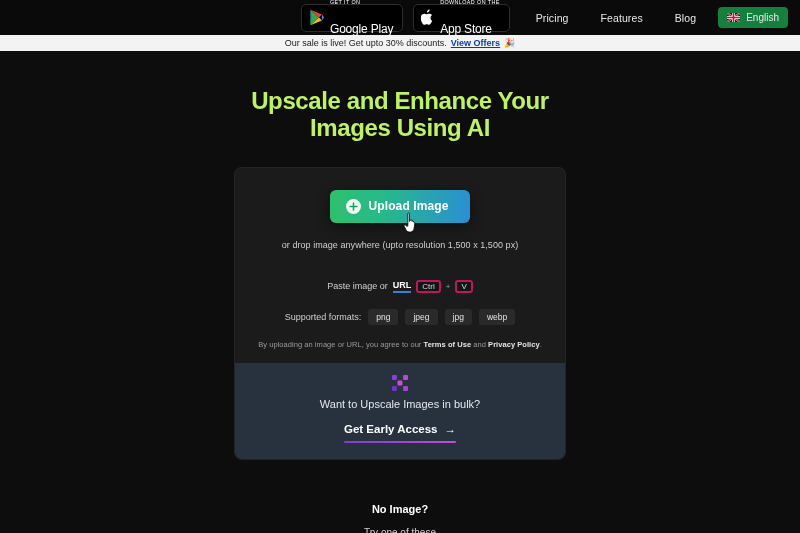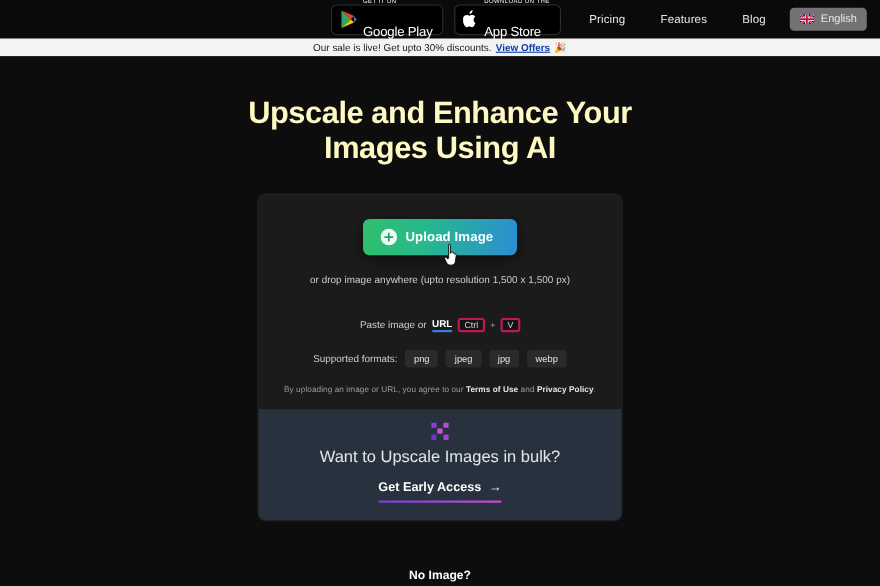--- a/index.html
+++ b/index.html
@@ -28,41 +28,41 @@
   .store-badge .bbig { font-size: 12px; color: #fff; font-weight: 500; margin-top: 18px; letter-spacing: -.2px;}
   .gplay-glyph { width: 16px; height: 17px; flex: none; }
   .apple-glyph { width: 14px; height: 17px; flex: none; }
 
   .navlink {
     font-size: 10.5px; color: #e8e8e8; padding: 0 16px;
     cursor: pointer; text-decoration: none; letter-spacing: .1px;
   }
   .lang {
     display: flex; align-items: center; gap: 6px;
-    background: #737373; border-radius: 4px;
+    background: #15803d; border-radius: 4px;
     padding: 5px 9px; margin-left: 6px; cursor: pointer; justify-content: space-between;
   }
   .lang span.txt { font-size: 10px; color: #e8e8e8; }
   .flag { width: 13px; height: 9px; flex: none; border-radius: 1px; }
 
   
   .announce {
     height: 16px; background: #f3f3f3;
     display: flex; align-items: center; justify-content: center;
     font-size: 9px; color: #1a1a1a; gap: 4px;
   }
   .announce a { color: #0b3fa8; font-weight: 700; text-decoration: underline; cursor: pointer; }
   .announce .spark { font-size: 9px; }
 
   
   .hero {
     text-align: center; padding-top: 36px;
   }
   .hero h1 {
-    font-size: 28px; font-weight: 700; color: #fef9c3;
+    font-size: 24px; font-weight: 700; color: #bef264;
     line-height: 1.14; letter-spacing: -.4px;
   }
 
   
   .card {
     width: 330px; margin: 26px auto 0;
     border-radius: 7px; overflow: hidden;
     background: #1b1b1b;
     box-shadow: 0 0 0 1px #242424;
   }
@@ -118,21 +118,21 @@
   .terms {
     margin-top: 15px; font-size: 7.5px; color: #9b9b9b; letter-spacing: .05px; text-align: center;
   }
   .terms b { color: #e6e6e6; font-weight: 700; cursor: pointer; }
 
   
   .bulk {
     background: #28323f; padding: 12px 10px 16px; text-align: center;
   }
   .bulk-icon { width: 16px; height: 16px; margin: 0 auto 7px; display: block; }
-  .bulk-q { font-size: 15px; color: #e3e7ec; }
+  .bulk-q { font-size: 11px; color: #e3e7ec; }
   .bulk-cta-wrap { margin-top: 9px; display: inline-block; position: relative; }
   .bulk-cta {
     display: inline-flex; align-items: flex-start; gap: 7px;
     font-size: 11.5px; font-weight: 700; color: #ffffff; cursor: pointer;
   }
   .bulk-underline {
     height: 2px; margin-top: 4px; border-radius: 2px;
     background: linear-gradient(90deg,#7b3fd1,#c24bd6);
   }
 

